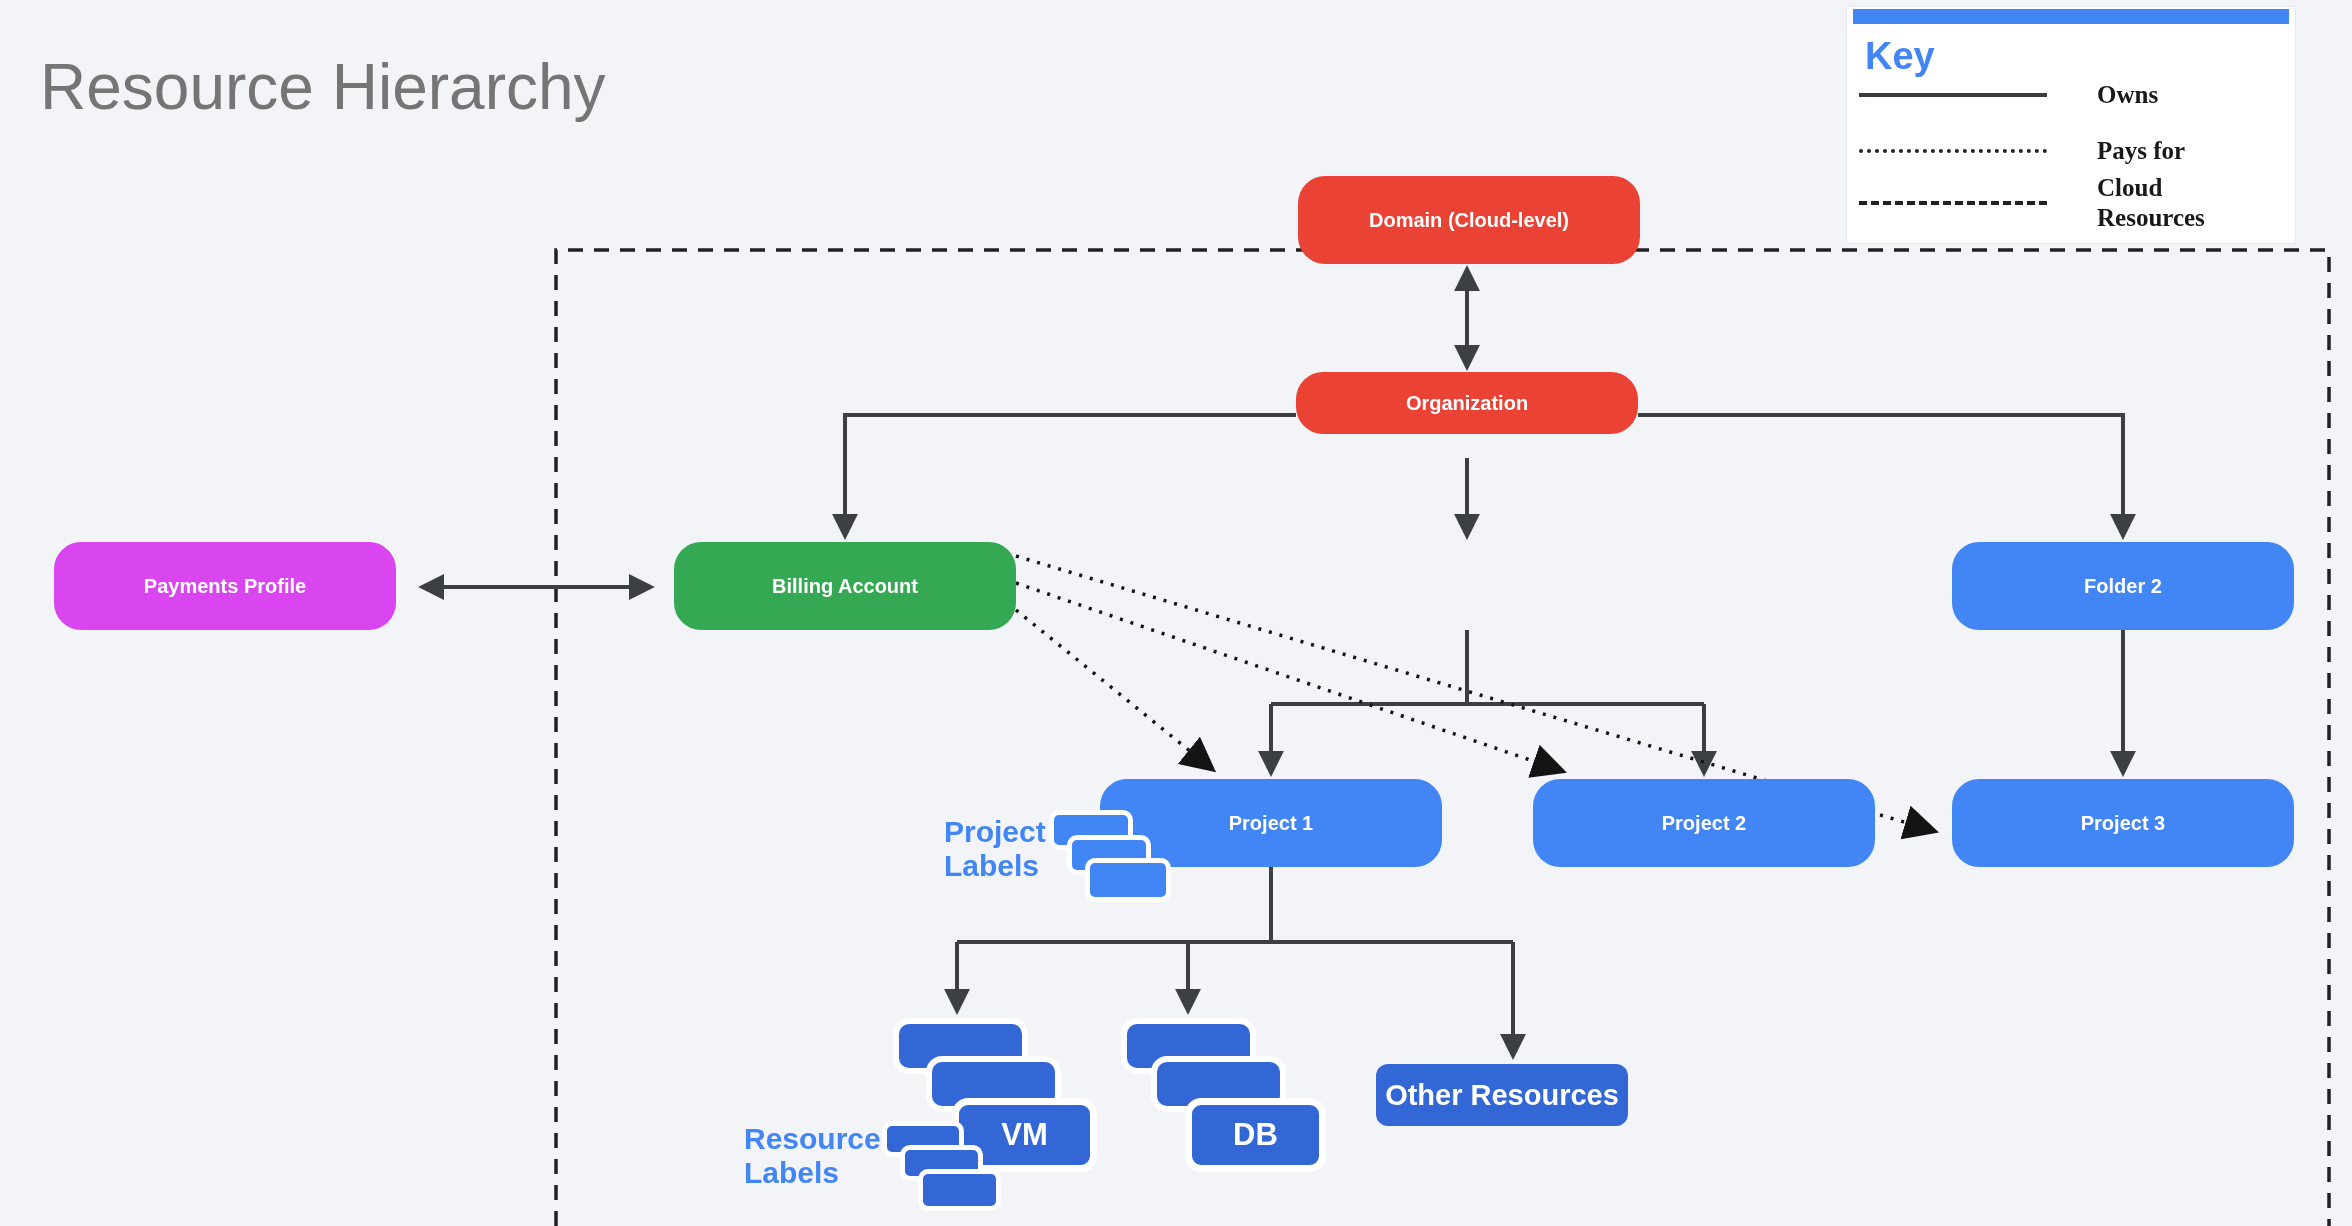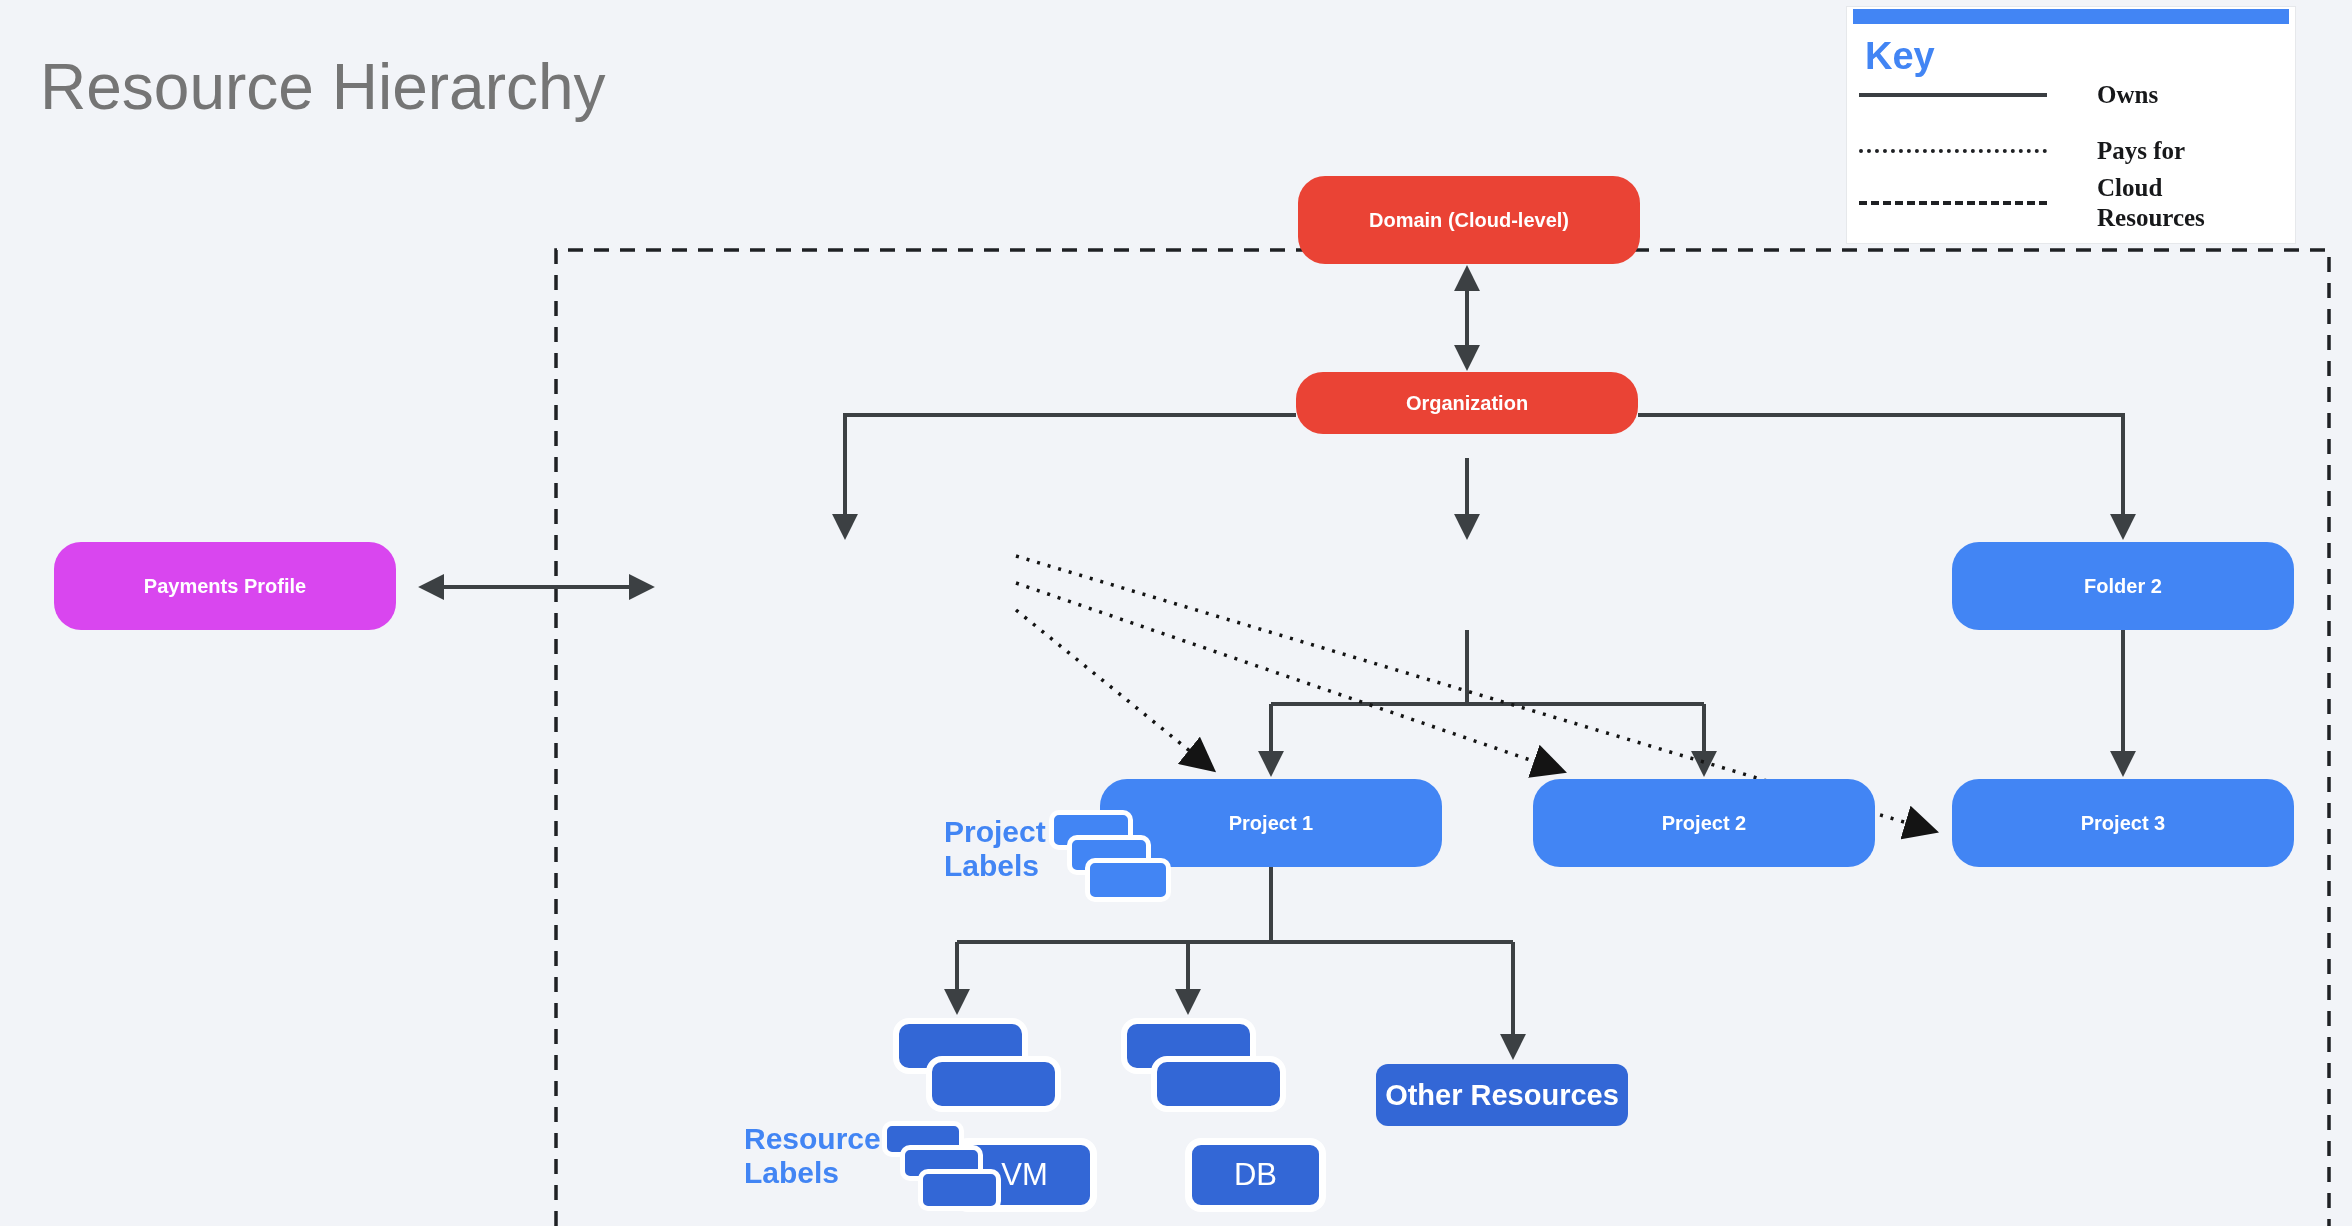--- a/index.html
+++ b/index.html
@@ -12,21 +12,21 @@
        justify-content:center;color:#fff;font-weight:700;font-size:20px;white-space:nowrap;}
   .red{background:#EA4335}
   .green{background:#34A853}
   .yellow{background:#d946ef}
   .blue{background:#4285F4}
   .dblue{background:#3367D6}
   .smallbox{border-radius:12px;font-size:29px;}
   .card{position:absolute;z-index:2;background:#3367D6;border:6px solid #fff;
         border-radius:16px;box-sizing:border-box;}
   .cardfront{z-index:3;border-width:7px;display:flex;align-items:center;justify-content:center;
-        color:#fff;font-weight:400;font-size:31px;margin-top:40px;}
+        color:#fff;font-weight:700;font-size:31px;}
   .chip{position:absolute;z-index:4;border:5px solid #fff;border-radius:10px;box-sizing:border-box;}
   .chip.blue{background:#4285F4}
   .chip.dblue{background:#3367D6}
   .bluetext{position:absolute;z-index:4;color:#4285F4;font-weight:700;font-size:30px;line-height:34px;}
   
   .keybox{position:absolute;left:1846px;top:6px;width:450px;height:238px;background:#fff;
           z-index:2;border:1px solid #E6E8EB;box-sizing:border-box;}
   .keybar{position:absolute;left:6px;top:2px;right:6px;height:15px;background:#4285F4;}
   .keytitle{position:absolute;left:18px;top:28px;font-size:38px;font-weight:700;color:#4285F4;}
   .legrow{position:absolute;left:12px;width:426px;height:0;}
@@ -92,20 +92,21 @@
     </div>
     <div class="legrow" style="top:196px;">
       <div class="legline ls-dashed"></div>
       <div class="leglabel">Cloud Resources</div>
     </div>
   </div>
 
   <div class="box red" style="left:1298px;top:176px;width:342px;height:88px;">Domain (Cloud-level)</div>
   <div class="box red" style="left:1296px;top:372px;width:342px;height:62px;">Organization</div>
   <div class="box yellow" style="left:54px;top:542px;width:342px;height:88px;">Payments Profile</div>
+  <div class="box green" style="left:674px;top:542px;width:342px;height:88px;">Billing Account</div>
   <div class="box blue" style="left:1952px;top:542px;width:342px;height:88px;">Folder 2</div>
   <div class="box blue" style="left:1100px;top:779px;width:342px;height:88px;">Project 1</div>
   <div class="box blue" style="left:1533px;top:779px;width:342px;height:88px;">Project 2</div>
   <div class="box blue" style="left:1952px;top:779px;width:342px;height:88px;">Project 3</div>
   <div class="box dblue smallbox" style="left:1376px;top:1064px;width:252px;height:62px;">Other Resources</div>
 
   <div class="chip blue" style="left:1049px;top:810px;width:84px;height:40px;"></div>
   <div class="chip blue" style="left:1067px;top:835px;width:84px;height:40px;"></div>
   <div class="chip blue" style="left:1085px;top:858px;width:86px;height:44px;"></div>
 

